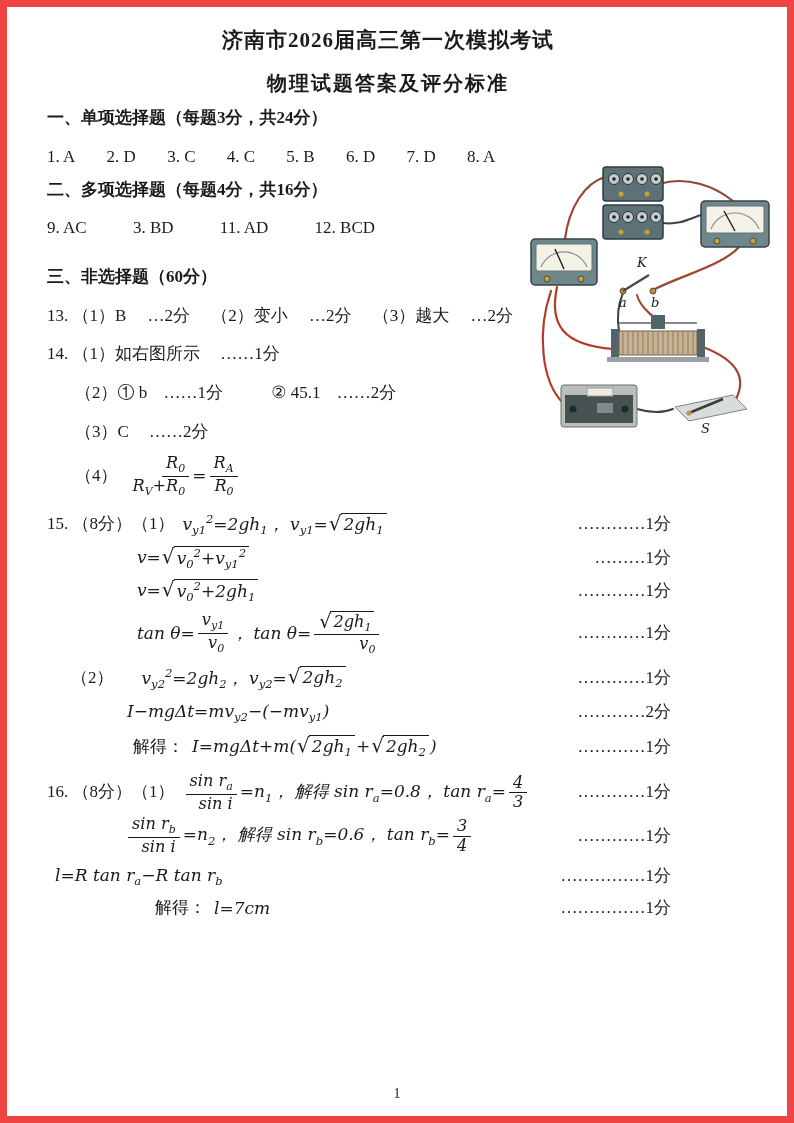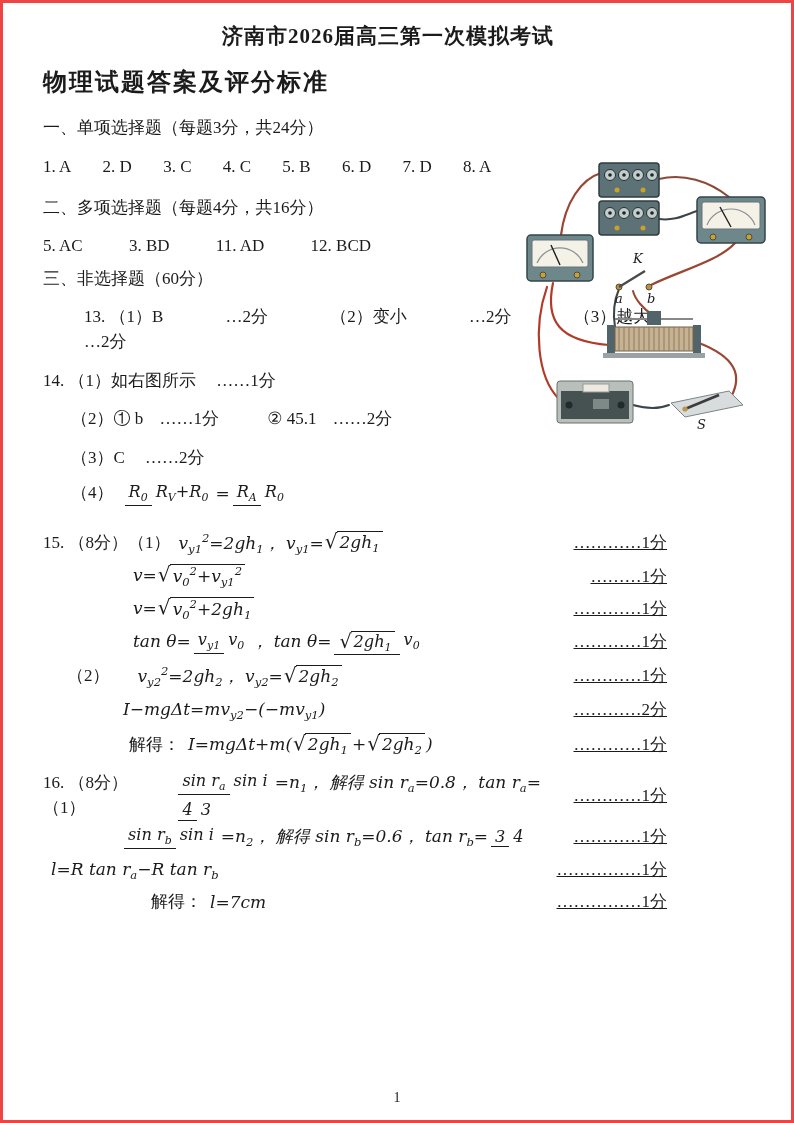--- a/index.html
+++ b/index.html
@@ -1,53 +1,53 @@
 <!DOCTYPE html>
 <html><head>
 <meta charset="utf-8">
 <style>
   *{margin:0;padding:0;box-sizing:border-box;}
   html,body{width:794px;}
   body{background:#ececec;font-family:"Liberation Serif","DejaVu Serif",serif;}
   .page{position:relative;width:794px;height:1123px;margin:0 auto;background:#fff;
-        border:3px solid #ef4444;padding:18px 58px 0 40px;color:#1b1b1b;
+        border:7px solid #ef4444;padding:18px 58px 0 40px;color:#1b1b1b;
         font-size:17px;line-height:1.45;overflow:hidden;}
   .title{text-align:center;font-weight:700;font-size:21px;letter-spacing:1px;}
-  .subtitle{text-align:left;font-weight:700;font-size:24px;margin-top:14px;letter-spacing:2px;}
-  .h{font-weight:400;margin-top:16px;}
-  .h3{font-weight:400;margin-top:8px;}
+  .subtitle{text-align:center;font-weight:700;font-size:20px;margin-top:14px;letter-spacing:2px;}
+  .h{font-weight:700;margin-top:8px;}
+  .h3{font-weight:700;margin-top:24px;}
   .ansrow{margin-top:14px;}
   .ansrow .ans{margin-right:27px;display:inline-block;}
   .ansrow.multi .ans{margin-right:42px;}
   .line{margin-top:14px;}
-  .q13 .seg{margin-right:17px;display:inline-block;margin-left:41px;}
+  .q13 .seg{margin-right:17px;display:inline-block;}
   .ind28{padding-left:28px;}
   .score-inline{margin-left:16px;}
   .gap44{margin-left:44px;}
   .gap12{margin-left:12px;}
   .flexline{display:flex;align-items:center;}
   .srow{display:flex;justify-content:space-between;align-items:center;width:624px;margin-top:6px;}
   .lft{display:flex;align-items:center;}
-  .score{white-space:nowrap;text-decoration:underline;}
+  .score{white-space:nowrap;}
   .math{font-family:"DejaVu Serif","Liberation Serif",serif;font-style:italic;}
   .math sub{font-size:68%;}
   .math sup{font-size:68%;}
-  .frac{display:inline-flex;flex-direction:row;align-items:flex-start;vertical-align:middle;
+  .frac{display:inline-flex;flex-direction:column;align-items:flex-end;vertical-align:middle;
         margin:0 3px;line-height:1.15;font-size:0.95em;}
   .fnum{padding:0 4px;border-bottom:1.2px solid currentColor;}
   .fden{padding:0 4px;}
   .sqrt{display:inline-flex;align-items:flex-start;margin:0 1px;}
   .rad{font-style:normal;line-height:1.05;font-size:1.18em;margin-right:-1px;}
   .rbody{border-top:1.3px solid currentColor;padding:0 3px;line-height:1.2;}
   .ml8{margin-left:8px;}
   .ml28{margin-left:28px;}
   .pl24{padding-left:24px;} .pl78{padding-left:78px;} .pl80{padding-left:80px;align-items:flex-end;}
   .pl86{padding-left:86px;} .pl90{padding-left:90px;} .pl108{padding-left:108px;}
   .mt2{margin-top:2px;} .mt8{margin-top:8px;} .mt10{margin-top:10px;}
-  .mt12{margin-top:12px;} .mt20{margin-top:24px;text-align:right;}
+  .mt12{margin-top:12px;} .mt20{margin-top:12px;text-align:right;}
   .figure{position:absolute;top:156px;left:520px;}
   .flbl{font-family:"DejaVu Serif",serif;font-style:italic;font-size:13px;fill:#1b1b1b;}
   .pagenum{position:absolute;left:0;right:0;bottom:12px;text-align:center;font-size:14px;}
 </style>
 </head>
 <body>
 
 <div class="page">
 
   <div class="title">济南市2026届高三第一次模拟考试</div>
@@ -60,21 +60,21 @@
     <span class="ans">3. C</span>
     <span class="ans">4. C</span>
     <span class="ans">5. B</span>
     <span class="ans">6. D</span>
     <span class="ans">7. D</span>
     <span class="ans">8. A</span>
   </div>
 
   <div class="h">二、多项选择题（每题4分，共16分）</div>
   <div class="ansrow multi">
-    <span class="ans">5. AC</span>
+    <span class="ans">9. AC</span>
     <span class="ans">3. BD</span>
     <span class="ans">11. AD</span>
     <span class="ans">12. BCD</span>
   </div>
 
   <div class="h3">三、非选择题（60分）</div>
 
   <div class="line q13">
     <span class="seg">13. （1）B</span>
     <span class="seg">…2分</span>

